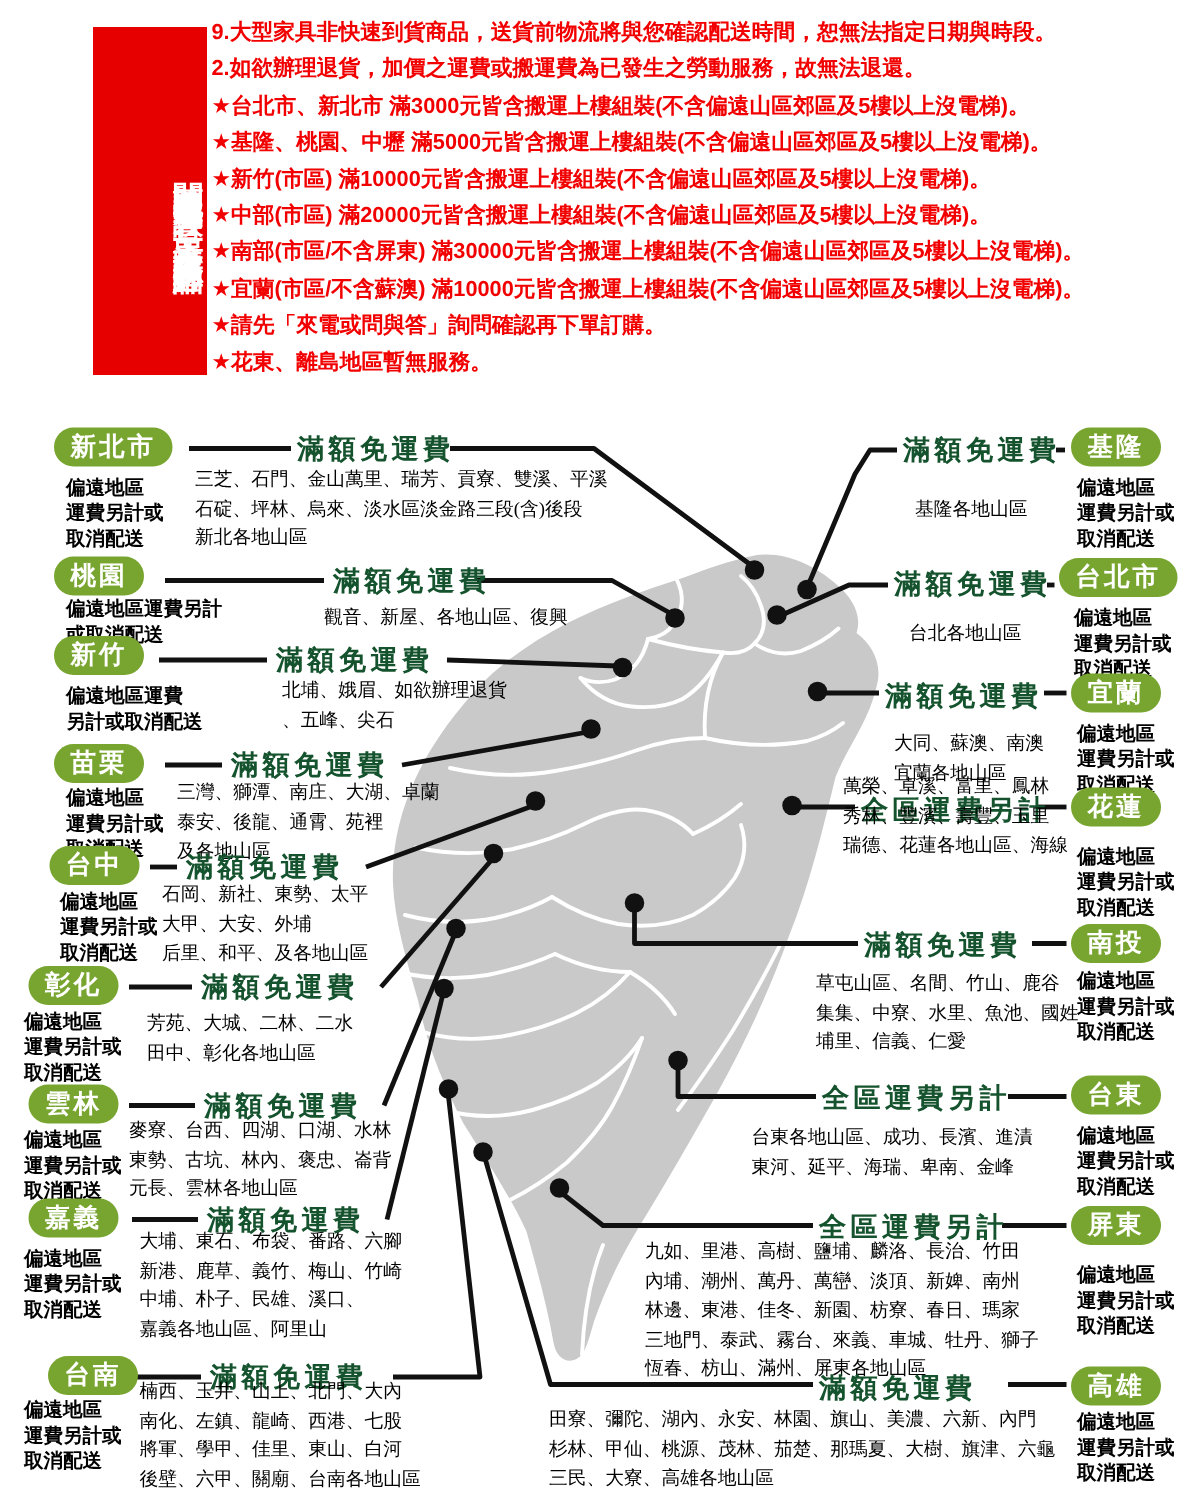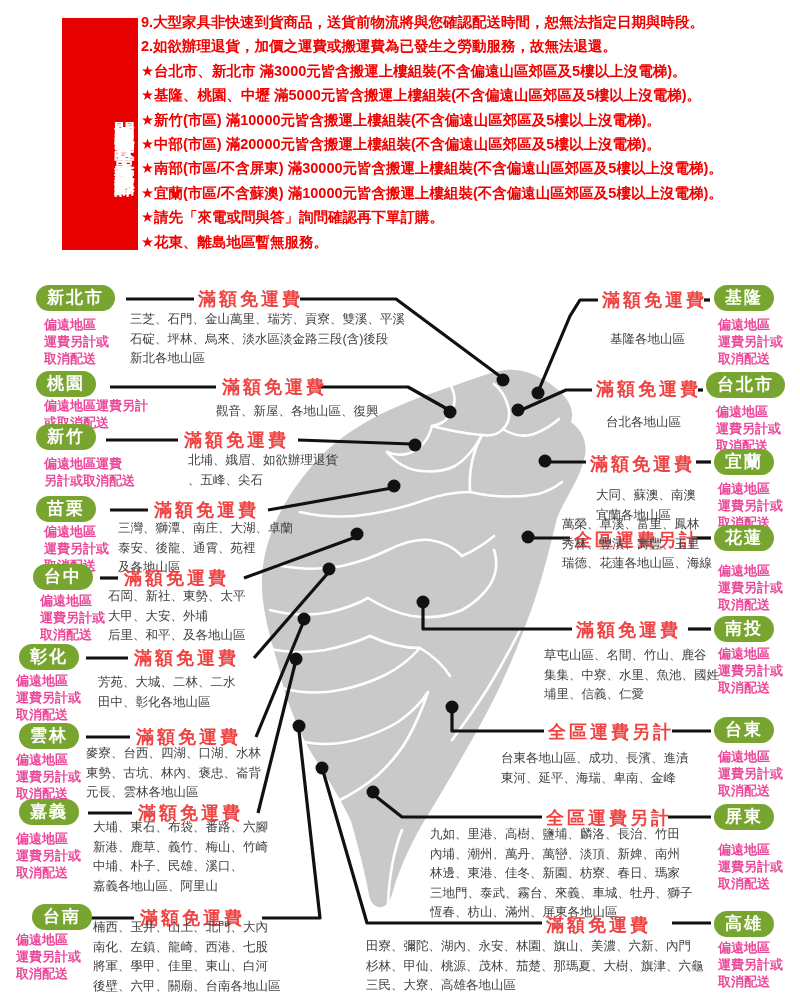--- a/index.html
+++ b/index.html
@@ -17,23 +17,23 @@
   .notice{position:absolute;left:141px;top:10px;color:#f20000;font-weight:bold;
           font-size:14.5px;line-height:24.4px;white-space:nowrap;}
   .notice .nline{height:24.4px;}
 
   
   #map-svg{position:absolute;left:0;top:0;width:800px;height:1000px;}
 
   
   .pill{position:absolute;background:#78a52f;color:#fff;font-weight:bold;font-size:17px;
         letter-spacing:2px;padding:3px 11px;border-radius:16px;line-height:1.2;white-space:nowrap;}
-  .hdr{position:absolute;color:#ef4444;font-size:18px;font-weight:bold;letter-spacing:3px;white-space:nowrap;}
-  .note{position:absolute;color:#ec4899;font-size:13px;font-weight:bold;line-height:1.32;white-space:pre-line;}
-  .areas{position:absolute;color:#404040;font-size:12.5px;line-height:1.56;white-space:pre-line;}
+  .hdr{position:absolute;color:#14532d;font-size:18px;font-weight:bold;letter-spacing:3px;white-space:nowrap;}
+  .note{position:absolute;color:#000000;font-size:13px;font-weight:bold;line-height:1.32;white-space:pre-line;}
+  .areas{position:absolute;color:#000000;font-size:12.5px;line-height:1.56;white-space:pre-line;font-family:Liberation Serif, serif;}
 </style>
 </head>
 <body>
 
 <div id="stage">
 
   <svg id="map-svg" viewBox="0 0 800 1000">
       <path d="M500,371 C520,366 542,376 557,389 C568,398 575,410 571,422 C582,430 589,444 584,459 C579,481 565,498 557,518 C549,551 540,589 526,624 C513,660 497,695 478,729 C461,759 444,789 426,818 C413,839 403,861 396,881 C393,891 391,899 388,903 C381,911 371,907 369,895 C365,872 358,846 351,821 C339,795 323,772 309,749 C295,722 284,695 279,668 C271,640 263,614 262,589 C261,564 267,541 277,519 C287,497 302,477 318,459 C335,441 356,427 379,415 C403,403 431,393 456,385 C472,379 486,374 500,371 Z" fill="#c9c9c9" stroke="none"></path>
       <path d="M451,386 Q459,402 449,416 Q444,424 432,426" fill="none" stroke="#ffffff" stroke-width="2.6" stroke-linecap="round"></path>
       <path d="M432,426 Q458,433 482,435 Q496,437 503,429 Q513,419 507,403 Q503,391 494,384" fill="none" stroke="#ffffff" stroke-width="2.6" stroke-linecap="round"></path>

